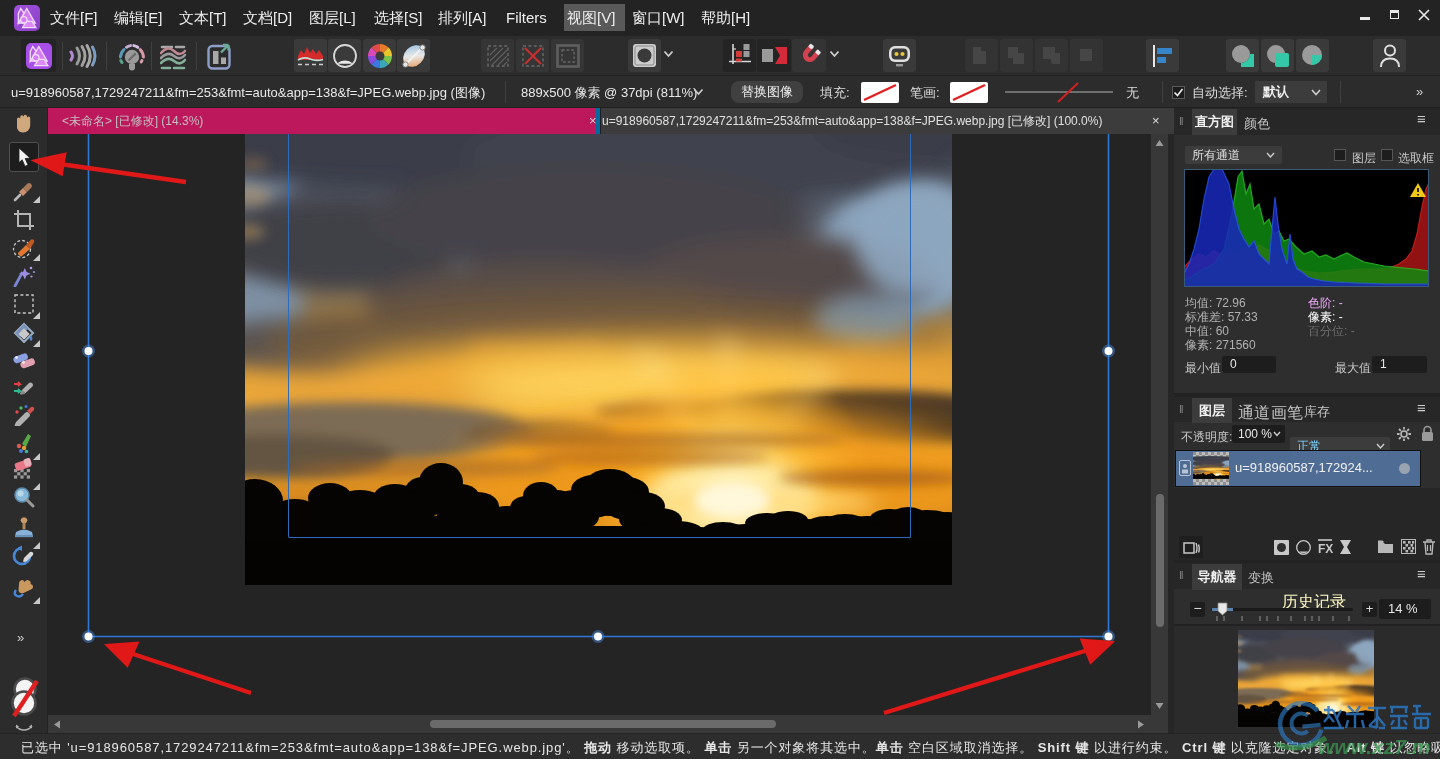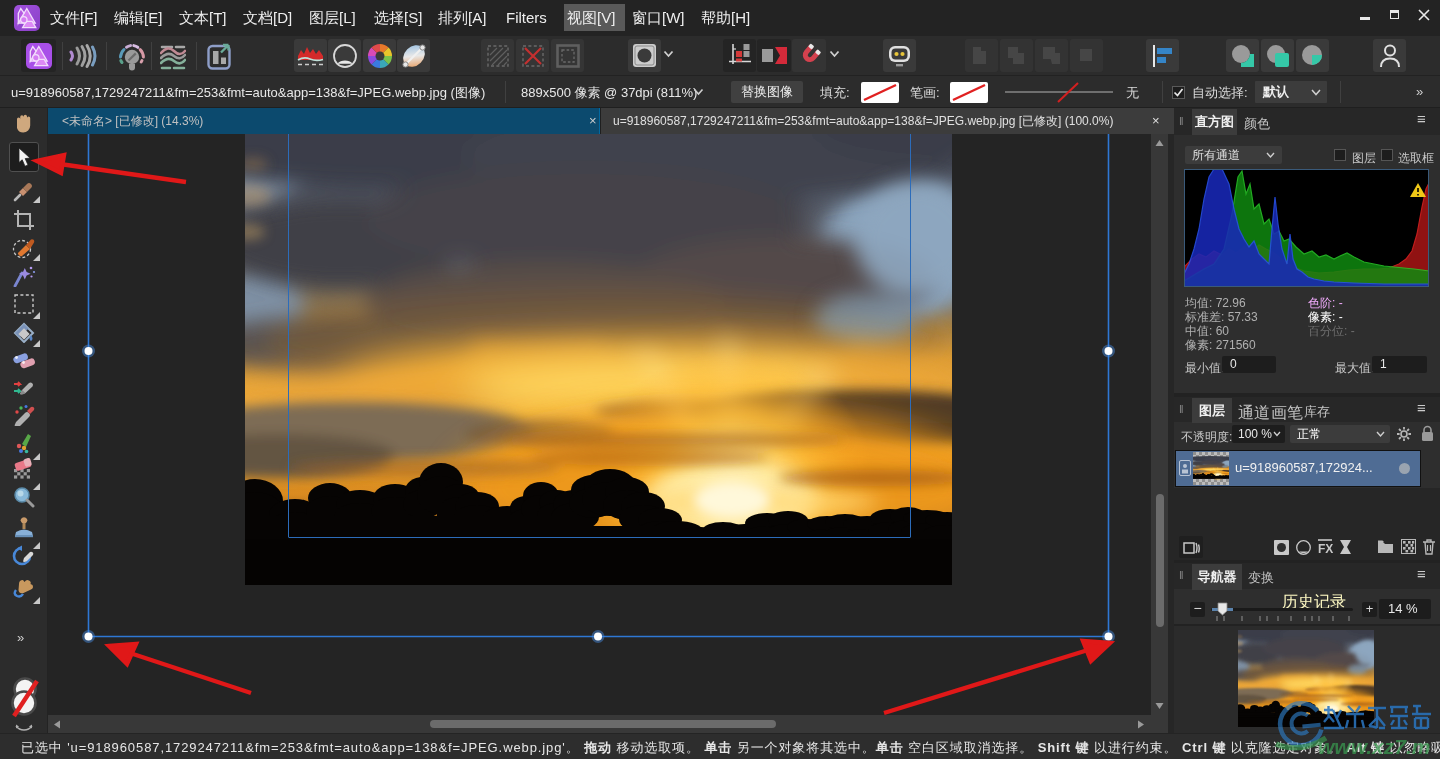--- a/index.html
+++ b/index.html
@@ -236,21 +236,21 @@
           <path d="M2 24 Q2 15.5 11 15.5 Q20 15.5 20 24" fill="none" stroke="#e0e0e0" stroke-width="2"></path>
         </svg></div>
 </div>
 <div id="ctxbar">
 <span class="abs" style="left:11px;top:8px;color:#e8e8e8">u=918960587,1729247211&amp;fm=253&amp;fmt=auto&amp;app=138&amp;f=JPEG.webp.jpg (图像)</span>
 <div class="abs" style="left:505px;top:5px;width:1px;height:22px;background:#404040"></div>
 <span class="abs" style="left:521px;top:8px;color:#e8e8e8">889x500 像素 @ 37dpi (811%)</span>
 <svg class="abs" style="left:693px;top:12px" width="11" height="8" viewBox="0 0 11 8">
         <path d="M1.5 1.5 L5.5 6 L9.5 1.5" stroke="#cfcfcf" stroke-width="1.6" fill="none"></path>
       </svg>
-<div class="abs" style="left:731px;top:5px;width:72px;height:22px;background:#404040;border-radius:2px;text-align:center;line-height:22px;color:#eee">替换图像</div>
+<div class="abs" style="left:731px;top:5px;width:72px;height:22px;background:#404040;border-radius:8px;text-align:center;line-height:22px;color:#eee">替换图像</div>
 <span class="abs" style="left:820px;top:8px">填充:</span>
 <div class="abs" style="left:861px;top:5.5px;width:38px;height:21px;background:#fff;border-radius:2px;overflow:hidden"><svg width="38" height="21">
           <path d="M3 18 L35 3" stroke="#e02020" stroke-width="2.4"></path>
         </svg></div>
 <span class="abs" style="left:910px;top:8px">笔画:</span>
 <div class="abs" style="left:950px;top:5.5px;width:38px;height:21px;background:#fff;border-radius:2px;overflow:hidden"><svg width="38" height="21">
           <path d="M3 18 L35 3" stroke="#e02020" stroke-width="2.4"></path>
         </svg></div>
 <div class="abs" style="left:1005px;top:15px;width:108px;height:2px;background:#6f6f6f"></div>
 <svg class="abs" style="left:1055px;top:4px" width="26" height="25" viewBox="0 0 26 25">
@@ -263,22 +263,22 @@
         <path d="M2.5 6.5 L5.5 9.5 L10.5 3" stroke="#e8e8e8" stroke-width="1.7" fill="none"></path>
       </svg>
 <span class="abs" style="left:1192px;top:8px">自动选择:</span>
 <div class="abs" style="left:1255px;top:5px;width:72px;height:22px;background:#3c3c3c;border-radius:1px;line-height:22px;color:#eee"><span style="margin-left:8px;font-weight:bold">默认</span><svg class="abs" style="right:6px;top:8px" width="10" height="7" viewBox="0 0 10 7">
           <path d="M1 1 L5 5.5 L9 1" stroke="#cfcfcf" stroke-width="1.5" fill="none"></path>
         </svg></div>
 <div class="abs" style="left:1340px;top:5px;width:1px;height:22px;background:#404040"></div>
 <span class="abs" style="left:1416px;top:8px;color:#cfcfcf">»</span>
 </div>
 <div id="tabbar">
-<div class="tab" style="left:0;width:552px;background:#0c4a6e;border-right:1px solid #0369a1"><span style="margin-left:14px">&lt;未命名&gt; [已修改] (14.3%)</span><span class="abs" style="left:541px;top:0;color:#cfcfcf;font-size:13px">×</span></div>
-<div class="tab" style="left:553px;width:573px;background:#3c3c3c;color:#e0e0e0"><span style="margin-left:12px">u=918960587,1729247211&amp;fm=253&amp;fmt=auto&amp;app=138&amp;f=JPEG.webp.jpg [已修改] (100.0%)</span><span class="abs" style="left:551px;top:0;color:#dfdfdf;font-size:13px">×</span></div>
+<div class="tab" style="left:0;width:552px;background:#be185d;border-right:4px solid #0369a1"><span style="margin-left:14px">&lt;未命名&gt; [已修改] (14.3%)</span><span class="abs" style="left:541px;top:0;color:#cfcfcf;font-size:13px">×</span></div>
+<div class="tab" style="left:553px;width:573px;background:#3c3c3c;color:#e0e0e0"><span style="margin-left:1px">u=918960587,1729247211&amp;fm=253&amp;fmt=auto&amp;app=138&amp;f=JPEG.webp.jpg [已修改] (100.0%)</span><span class="abs" style="left:551px;top:0;color:#dfdfdf;font-size:13px">×</span></div>
 </div>
 <div id="tools">
 <svg class="abs" style="left:14px;top:5px" width="20" height="22" viewBox="0 0 20 22">
         <path d="M3 10 V6 a1.6 1.6 0 0 1 3.2 0 V4 a1.7 1.7 0 0 1 3.4 0 V3.4 a1.7 1.7 0 0 1 3.4 0 V5 a1.6 1.6 0 0 1 3.2 0 v7.5 a7 7 0 0 1 -7 7 a6.5 6.5 0 0 1 -6.2 -4.5z" fill="#cfa87e"></path>
       </svg>
 <div class="abs" style="left:9px;top:34px;width:30px;height:30px;background:#1d1d1d;border:1px solid #505050;border-radius:3px"></div>
 <svg class="abs" style="left:17px;top:39px" width="15" height="20" viewBox="0 0 15 20">
         <path d="M2 1 L13 11 L8.2 11.6 L11 18 L8 19.3 L5.2 12.8 L2 15.5z" fill="#f2f2f2" stroke="#222" stroke-width="0.8"></path>
       </svg>
 <svg class="abs" style="left:13px;top:72px" width="22" height="22" viewBox="0 0 22 22">
@@ -654,21 +654,21 @@
 <span class="abs" style="left:5px;top:295px;color:#8a8a8a;font-size:11px">‖</span>
 <div class="abs ptab" style="left:18px;top:290px;width:40px;height:25px;text-align:center;line-height:25px;font-size:13px;font-weight:bold">图层</div>
 <span class="abs" style="left:64px;top:295px;font-size:16px;color:#c4c4c4">通道</span>
 <span class="abs" style="left:97px;top:295px;font-size:16px;color:#c4c4c4">画笔</span>
 <span class="abs" style="left:130px;top:295px;font-size:13px;color:#c4c4c4">库存</span>
 <span class="abs" style="left:243px;top:291px;color:#cccccc;font-size:15px">≡</span>
 <span class="abs" style="left:7px;top:321px;color:#c8c8c8">不透明度:</span>
 <div class="abs" style="left:58px;top:317px;width:53px;height:18px;background:#1d1d1d;border-radius:2px;line-height:18px;color:#e8e8e8"><span style="margin-left:6px">100 %</span><svg class="abs" style="right:4px;top:6px" width="8" height="6" viewBox="0 0 8 6">
           <path d="M1 1 L4 4.5 L7 1" stroke="#cfcfcf" stroke-width="1.3" fill="none"></path>
         </svg></div>
-<div class="abs" style="left:116px;top:317px;width:100px;height:18px;background:#3c3c3c;border-radius:2px;line-height:18px;color:#ffffff"><span style="margin-left:7px">正常</span><svg class="abs" style="right:5px;top:6px" width="9" height="7" viewBox="0 0 9 7">
+<div class="abs" style="left:116px;top:329px;width:100px;height:18px;background:#3c3c3c;border-radius:2px;line-height:18px;color:#7dd3fc"><span style="margin-left:7px">正常</span><svg class="abs" style="right:5px;top:6px" width="9" height="7" viewBox="0 0 9 7">
           <path d="M1 1 L4.5 5 L8 1" stroke="#cfcfcf" stroke-width="1.4" fill="none"></path>
         </svg></div>
 <svg class="abs" style="left:222px;top:318px" width="16" height="16" viewBox="0 0 16 16">
         <circle cx="8" cy="8" r="3" fill="none" stroke="#b8b8b8" stroke-width="1.6"></circle>
         <g stroke="#b8b8b8" stroke-width="1.8">
           <path d="M8 1 v2.6 M8 12.4 v2.6 M1 8 h2.6 M12.4 8 h2.6 M3 3 l1.9 1.9 M11.1 11.1 l1.9 1.9 M13 3 l-1.9 1.9 M4.9 11.1 L3 13"></path>
         </g>
       </svg>
 <svg class="abs" style="left:247px;top:317px" width="13" height="17" viewBox="0 0 13 17">
         <path d="M3 7 V5 a3.5 3.5 0 0 1 7 0 v2" fill="none" stroke="#9a9a9a" stroke-width="1.6"></path>

